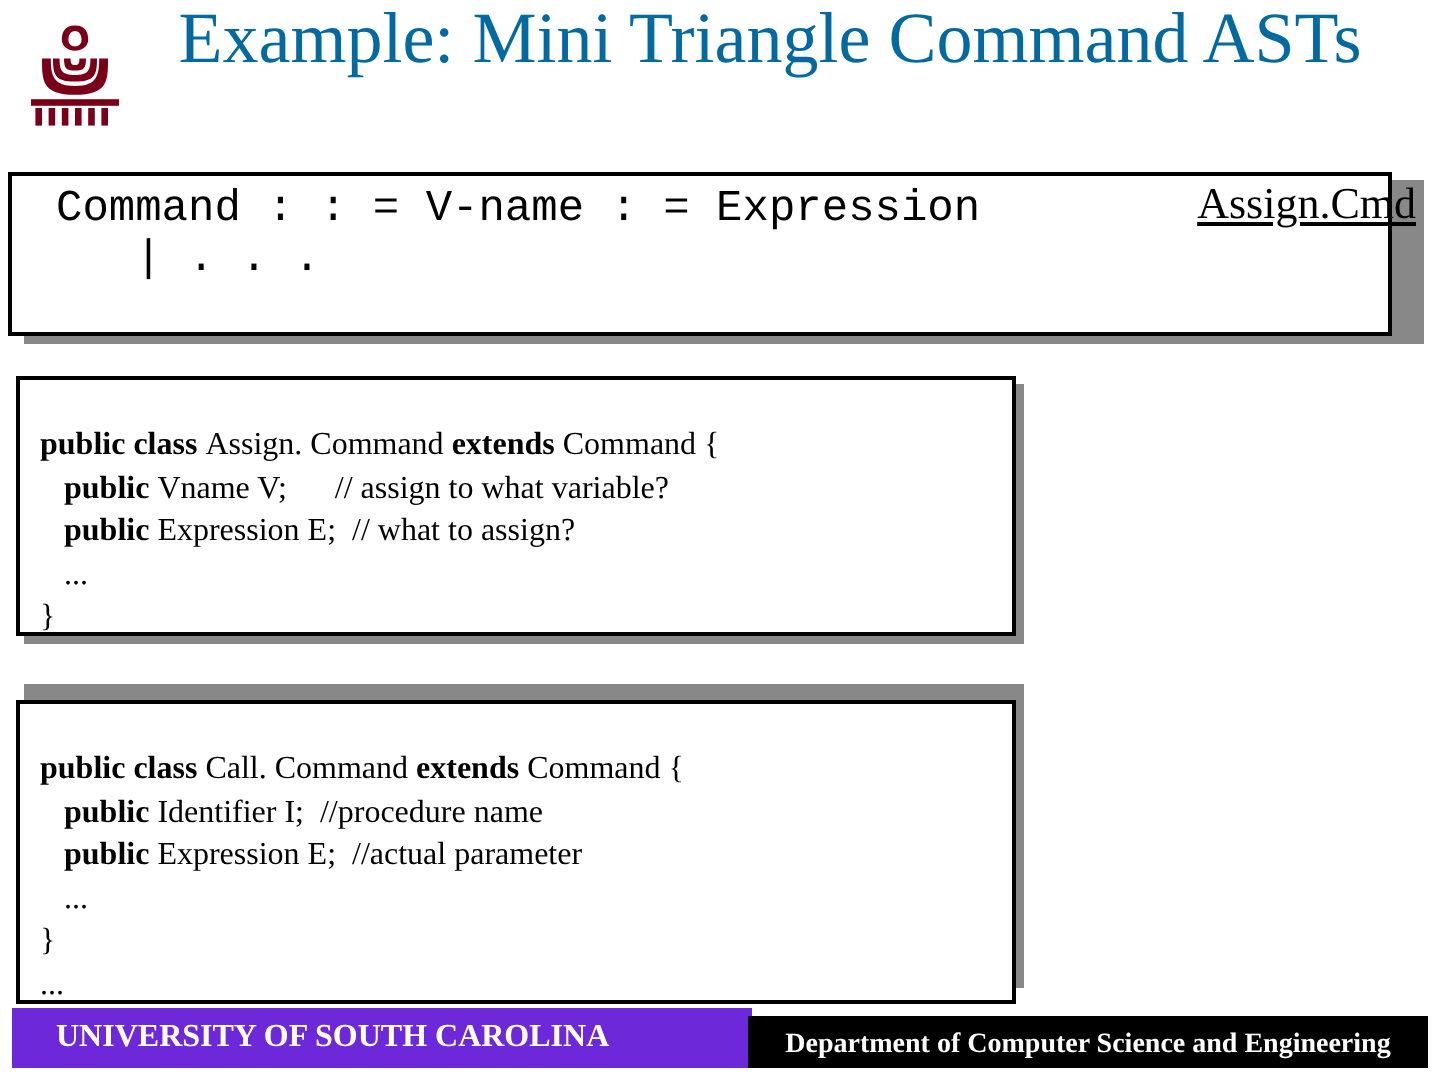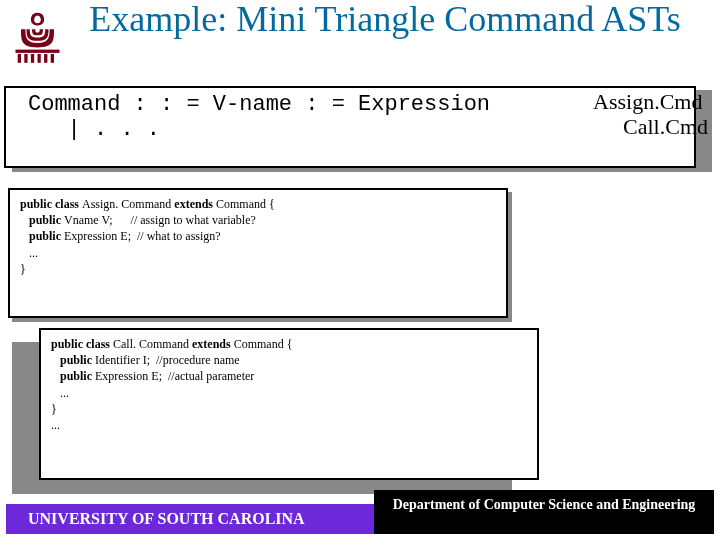--- a/index.html
+++ b/index.html
@@ -62,32 +62,33 @@
     height: 82px;
   }
   .grammar-labels {
     position: absolute;
     right: 12px;
     top: 86px;
     font-size: 22px;
     line-height: 1.15;
     text-align: left;
     padding: 3px 0;
+    text-decoration: underline;
   }
   .code-box {
     left: 8px;
     width: 500px;
-    font-size: 12px;
+    font-size: 16px;
     line-height: 1.35;
-    padding: 6px 10px;
+    padding: 22px 10px;
     white-space: pre-wrap;
   }
   .code-box1 { top: 188px; height: 130px; }
   .code-shadow1 { left: 12px; top: 192px; width: 500px; height: 130px; }
-  .code-box2 { top: 328px; height: 152px; margin-left: 31px; }
+  .code-box2 { top: 350px; height: 152px; }
   .code-shadow2 { left: 12px; top: 342px; width: 500px; height: 152px; }
   .kw { font-weight: bold; }
   .footer-left {
     position: absolute;
     left: 6px;
     bottom: 6px;
     width: 370px;
     height: 30px;
     background: #6d28d9;
     color: #fff;
@@ -95,21 +96,21 @@
     font-weight: bold;
     line-height: 30px;
     padding-left: 22px;
     margin-top: 27px;
   }
   .footer-right {
     position: absolute;
     right: 6px;
     bottom: 6px;
     width: 340px;
-    height: 44px;
+    height: 26px;
     background: #000;
     color: #fff;
     font-size: 14px;
     font-weight: bold;
     line-height: 30px;
     text-align: center;
   }
   .code-line { display: block; }
 </style>
 </head>
@@ -133,21 +134,20 @@
       <rect x="74" y="80" width="6" height="16"></rect>
     </g>
   </svg>
 
   <div class="title">Example: Mini Triangle Command ASTs</div>
 
   <div class="box-shadow grammar-shadow"></div>
   <div class="box grammar-box"><span class="code-line">Command : : = V-name : = Expression</span><span class="code-line">   | . . .</span></div>
   <div class="grammar-labels">
     <div>Assign.Cmd</div>
-    <div style="padding-left:30px">Call.Cmd</div>
   </div>
 
   <div class="box-shadow code-shadow1"></div>
   <div class="box code-box code-box1"><span class="code-line"><span class="kw">public class </span><span>Assign. Command </span><span class="kw">extends </span><span>Command {</span></span><span class="code-line"><span class="kw">   public </span><span>Vname V;      // assign to what variable?</span></span><span class="code-line"><span class="kw">   public </span><span>Expression E;  // what to assign?</span></span><span class="code-line">   ...</span><span class="code-line">}</span></div>
 
   <div class="box-shadow code-shadow2"></div>
   <div class="box code-box code-box2"><span class="code-line"><span class="kw">public class </span><span>Call. Command </span><span class="kw">extends </span><span>Command {</span></span><span class="code-line"><span class="kw">   public </span><span>Identifier I;  //procedure name</span></span><span class="code-line"><span class="kw">   public </span><span>Expression E;  //actual parameter</span></span><span class="code-line">   ...</span><span class="code-line">}</span><span class="code-line">...</span></div>
 
   <div class="footer-left">UNIVERSITY OF SOUTH CAROLINA</div>
   <div class="footer-right">Department of Computer Science and Engineering</div>

